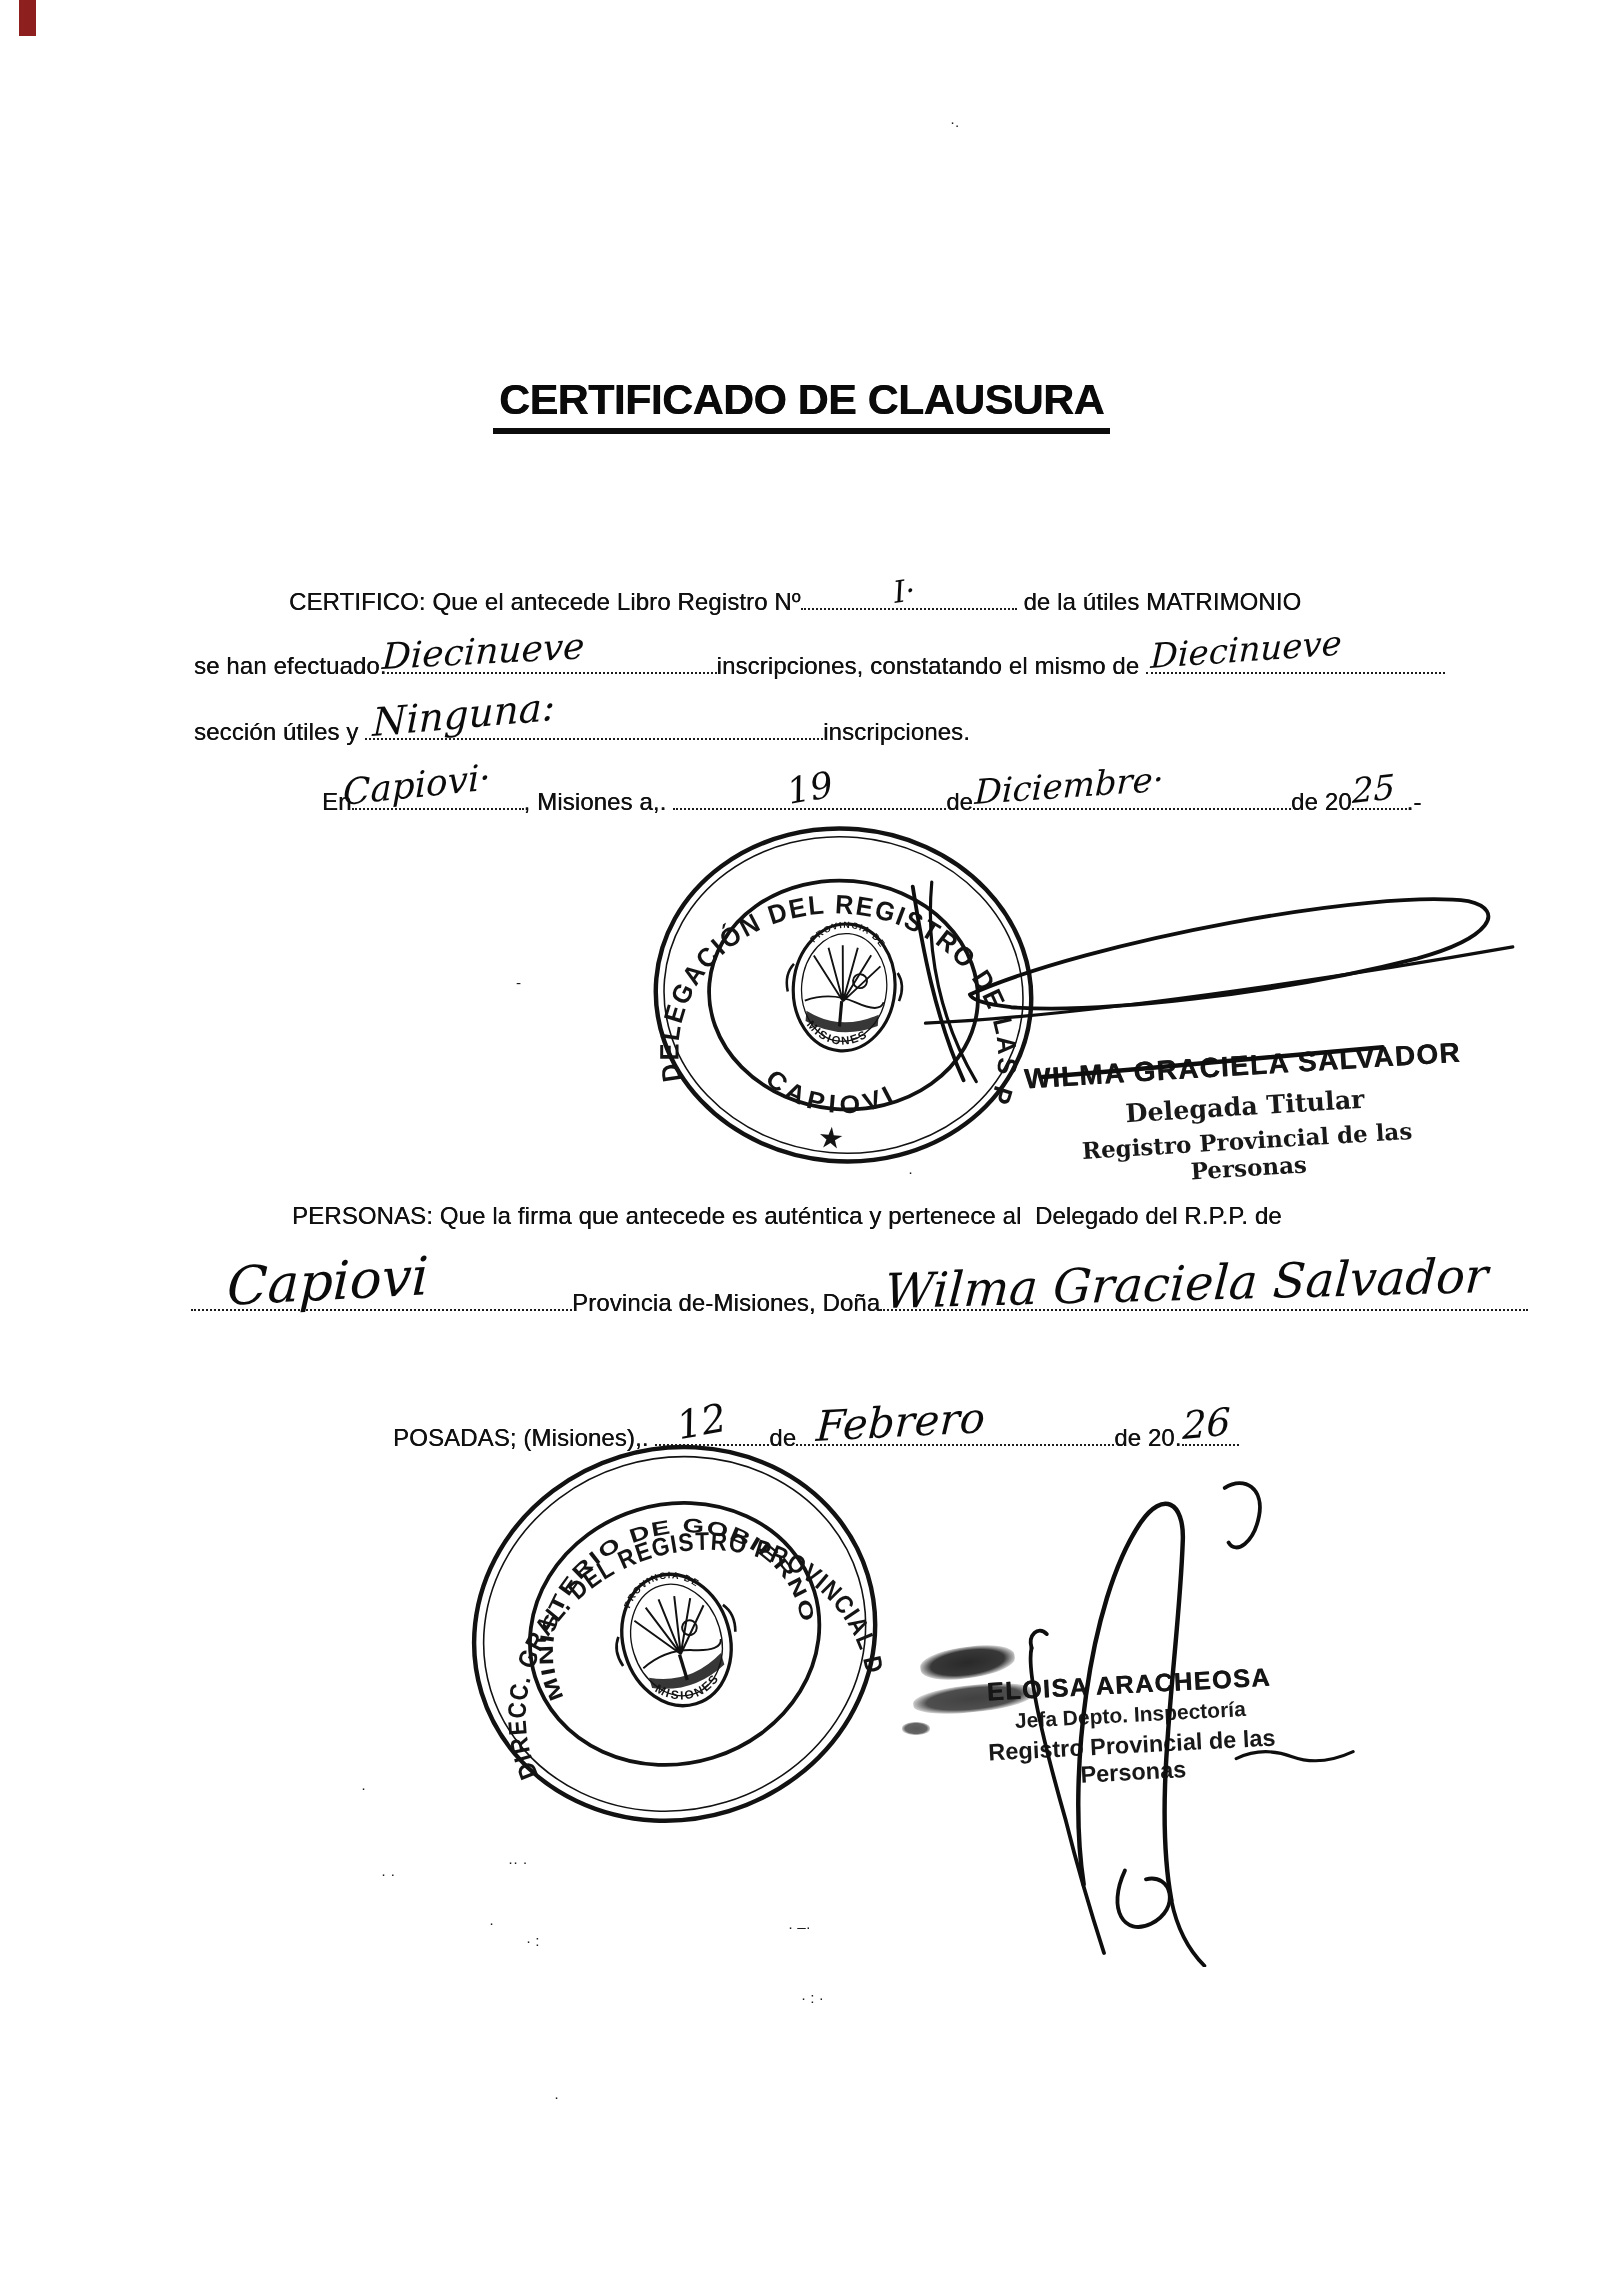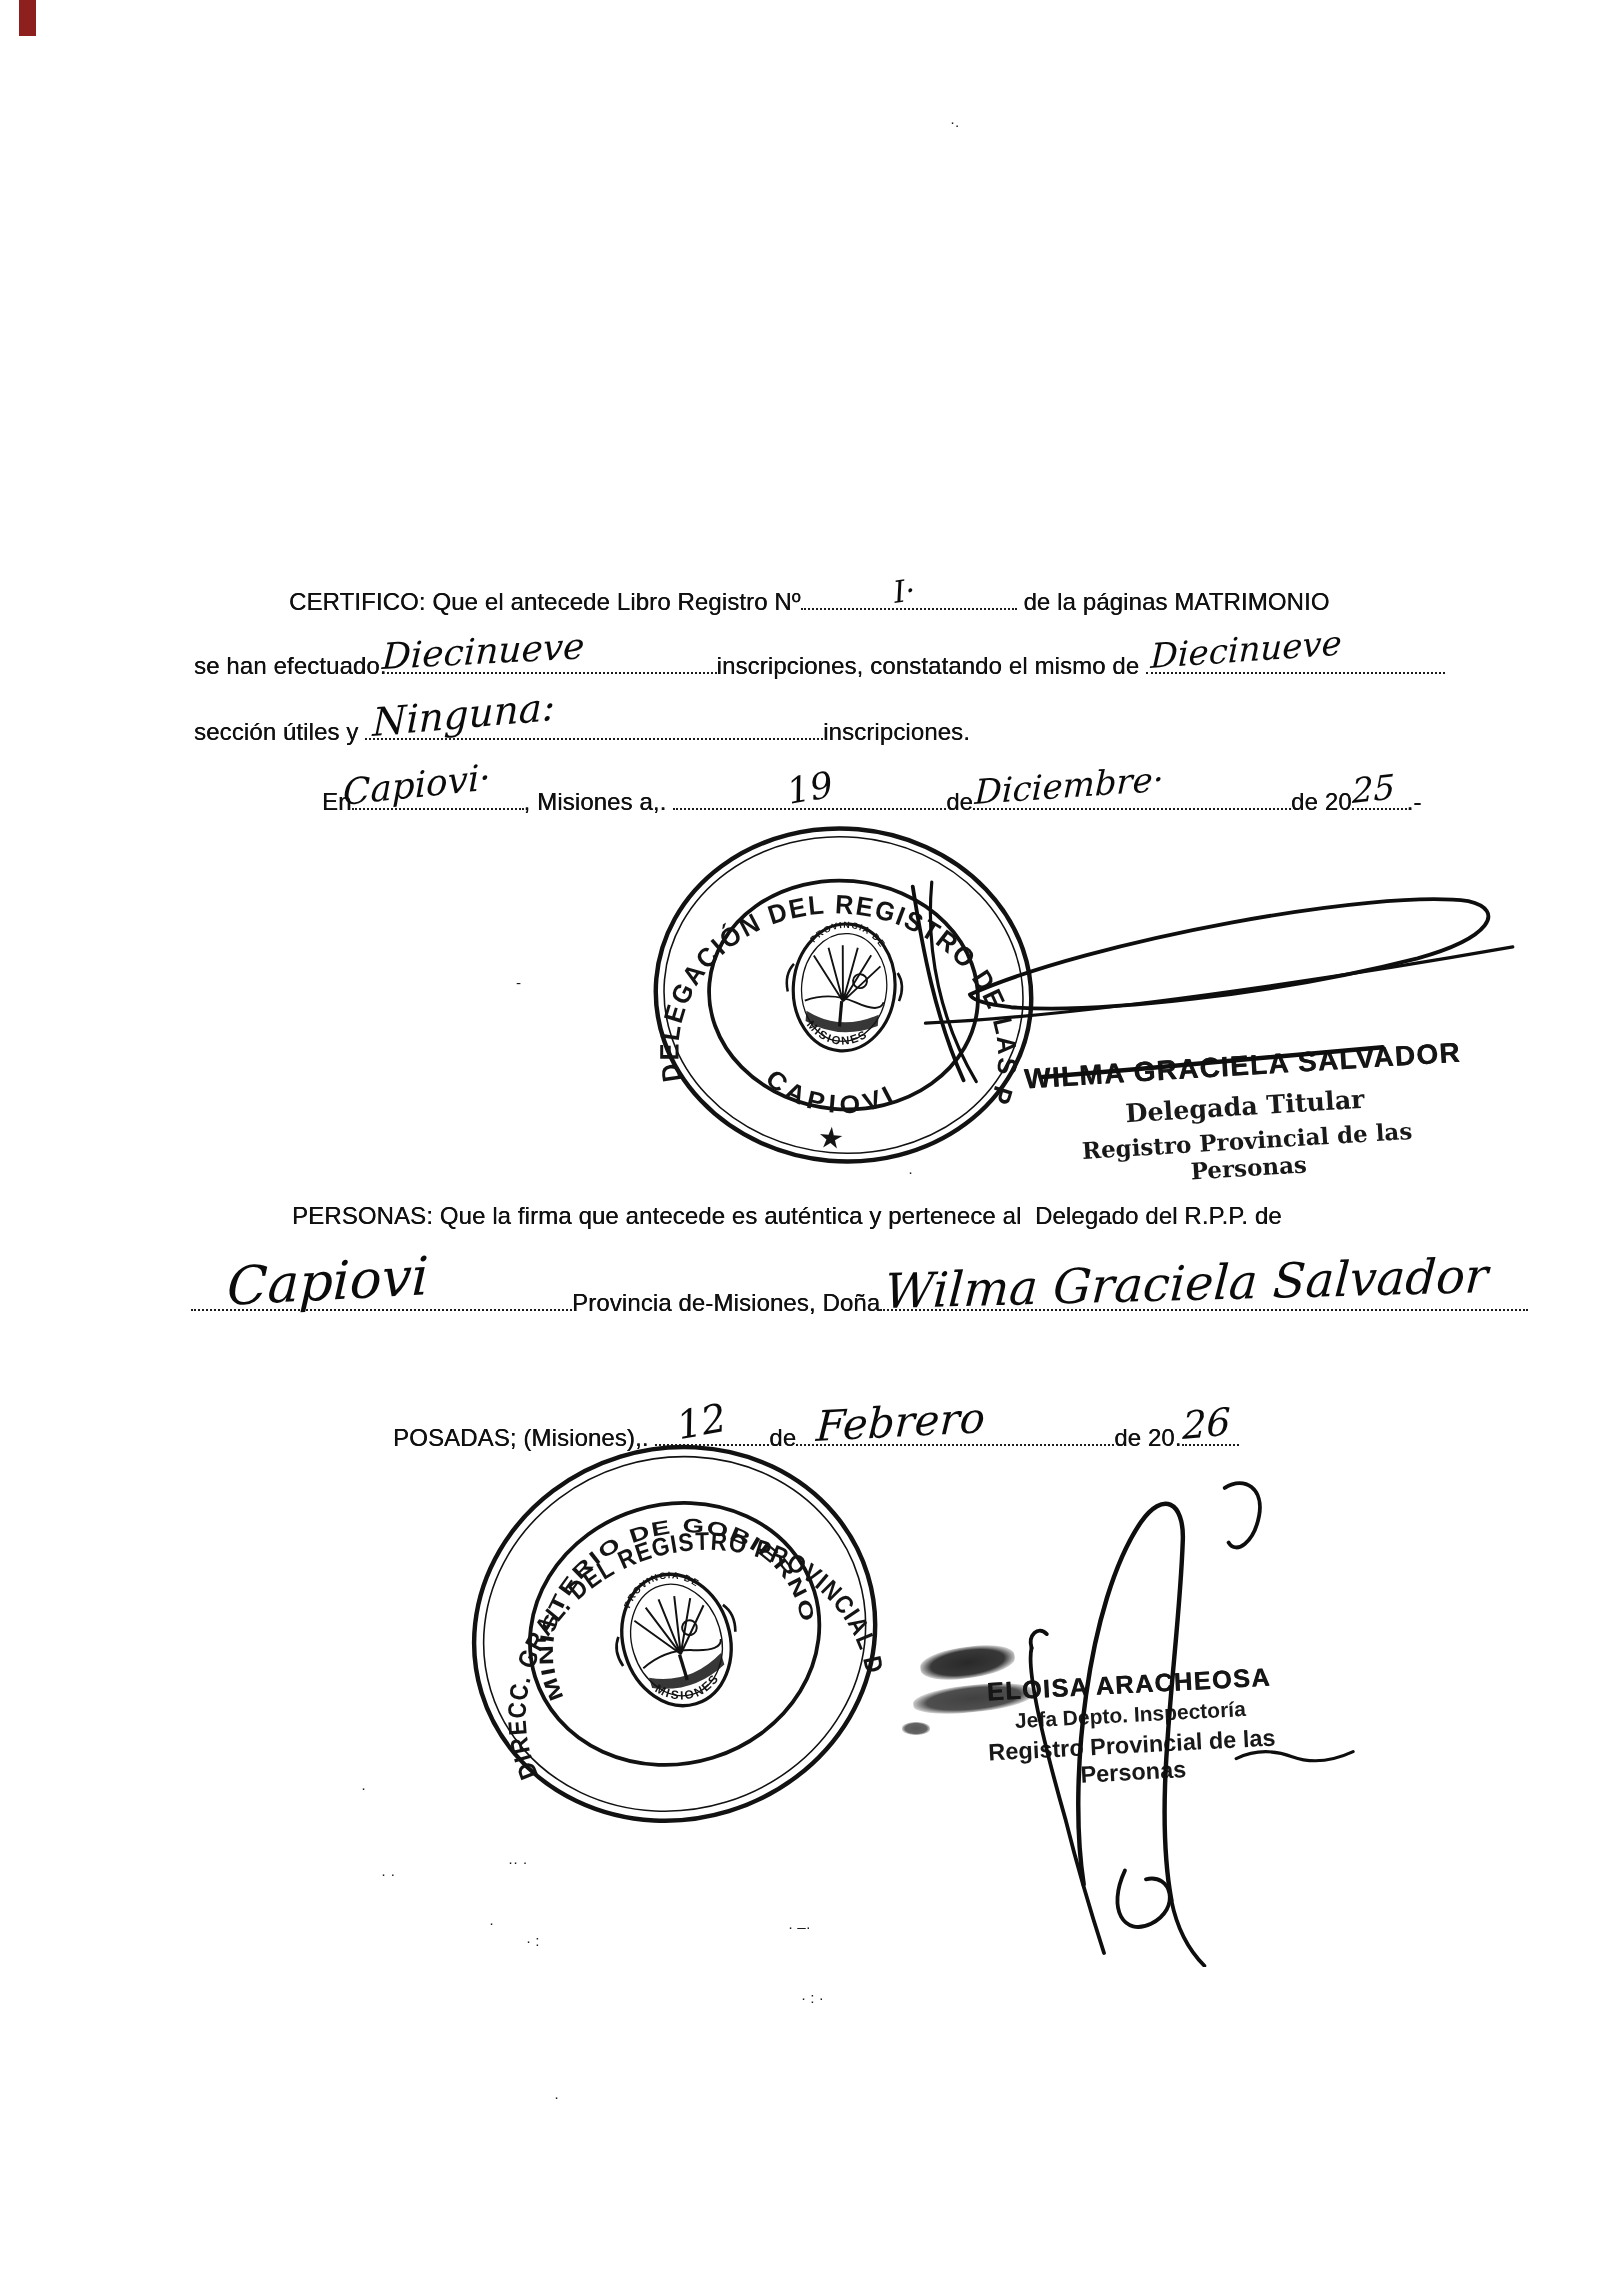--- a/index.html
+++ b/index.html
@@ -36,23 +36,26 @@
   .sig{position:absolute;z-index:4;}
   .sig path{fill:none;stroke:#0e0e0e;stroke-linecap:round;}
 </style>
 </head>
 <body>
 
 <div class="page">
 
   <div class="corner-mark"></div>
 
+  <div class="abs doc-title">
+    <span>CERTIFICADO DE CLAUSURA</span>
+  </div>
 
   <div class="abs line" style="left:289px;top:588px;">
-    <span class="printed">CERTIFICO: Que el antecede Libro Registro Nº</span><span class="fill"><span class="dots" style="width:216px;"></span><span class="hw" style="left:95px;bottom:2.5px;font-size:30.5px;transform:rotate(-8deg);">I·</span></span><span class="printed"> de la páginas MATRIMONIO</span>
+    <span class="printed">CERTIFICO: Que el antecede Libro Registro Nº</span><span class="fill"><span class="dots" style="width:216px;"></span><span class="hw" style="left:95px;bottom:2.5px;font-size:30.5px;transform:rotate(-8deg);">I·</span></span><span class="printed"> de la útiles MATRIMONIO</span>
   </div>
 
   <div class="abs line" style="left:194px;top:652px;">
     <span class="printed">se han efectuado.</span><span class="fill"><span class="dots" style="width:330px;"></span><span class="hw" style="left:-5.1px;bottom:-1.3px;font-size:36px;transform:rotate(-3deg) skewX(-6deg);">Diecinueve</span></span><span class="printed">inscripciones, constatando el mismo de </span><span class="fill"><span class="dots" style="width:299px;"></span><span class="hw" style="left:3.8px;bottom:0;font-size:34px;transform:rotate(-4deg) skewX(-6deg);">Diecinueve</span></span>
   </div>
 
   <div class="abs line" style="left:194px;top:718px;">
     <span class="printed">sección útiles y </span><span class="fill"><span class="dots" style="width:458px;"></span><span class="hw" style="left:6.4px;bottom:-2.5px;font-size:39px;transform:rotate(-5deg) skewX(-6deg);">Ninguna:</span></span><span class="printed">inscripciones.</span>
   </div>
 

